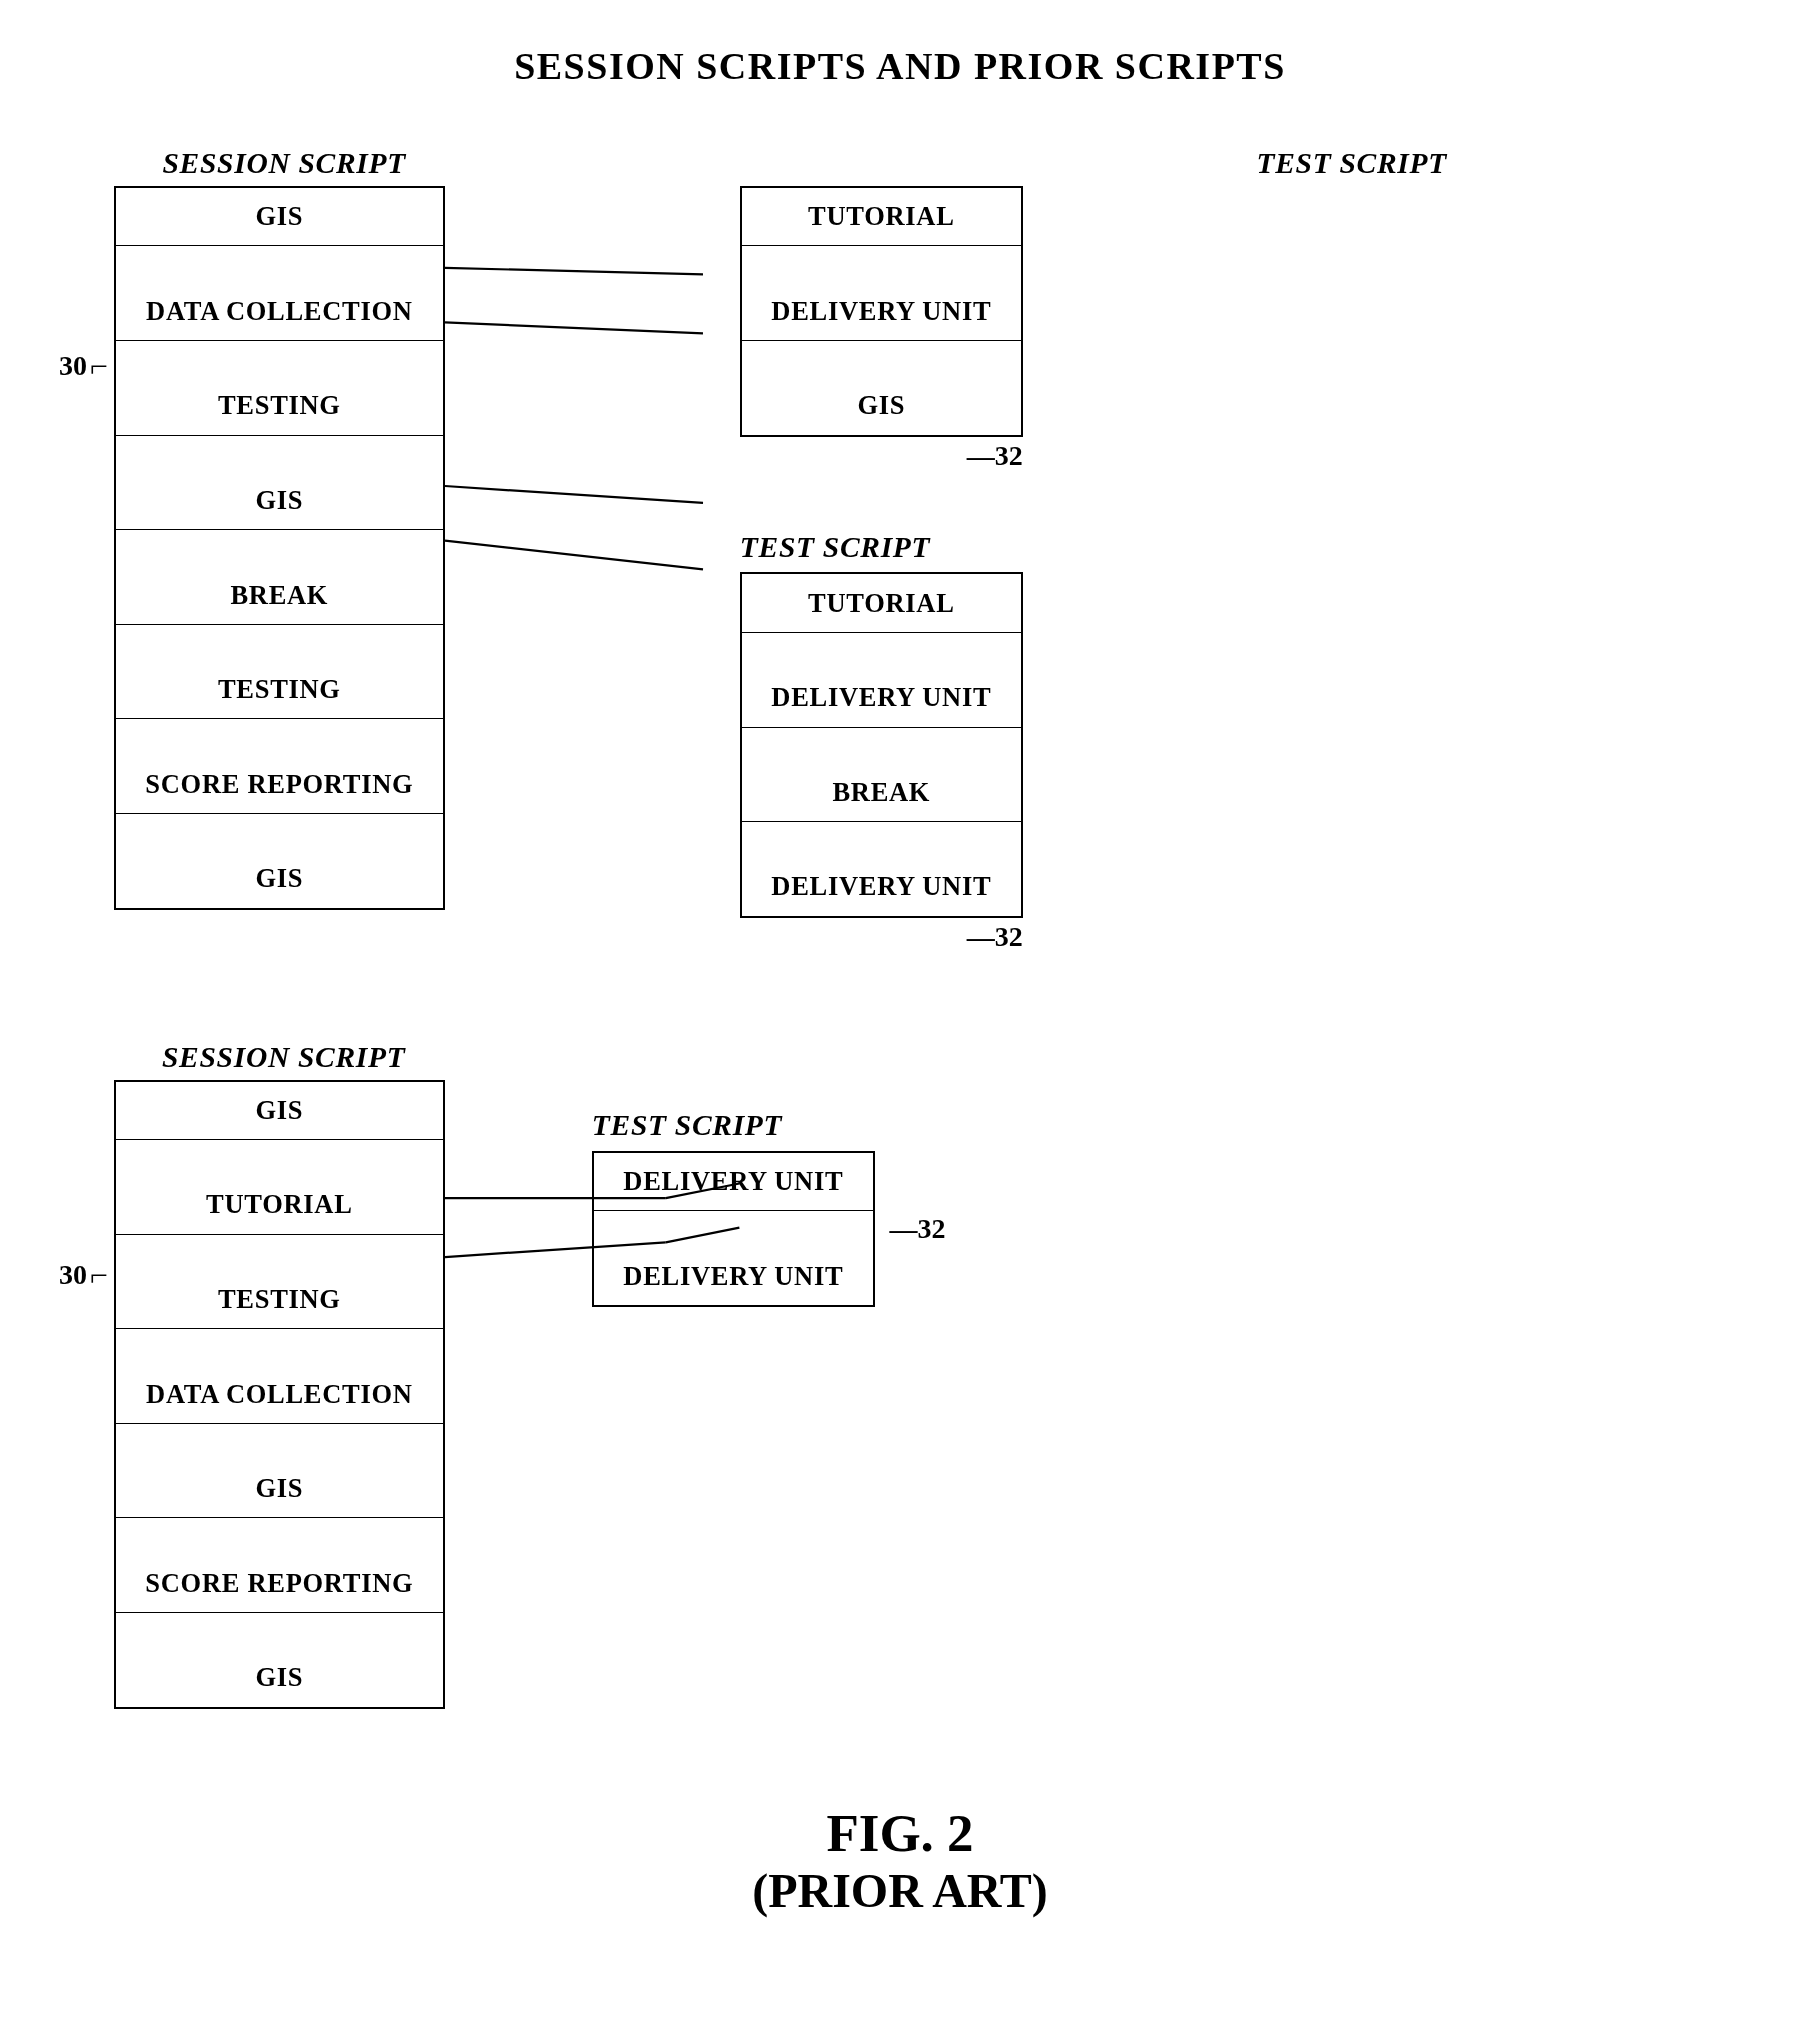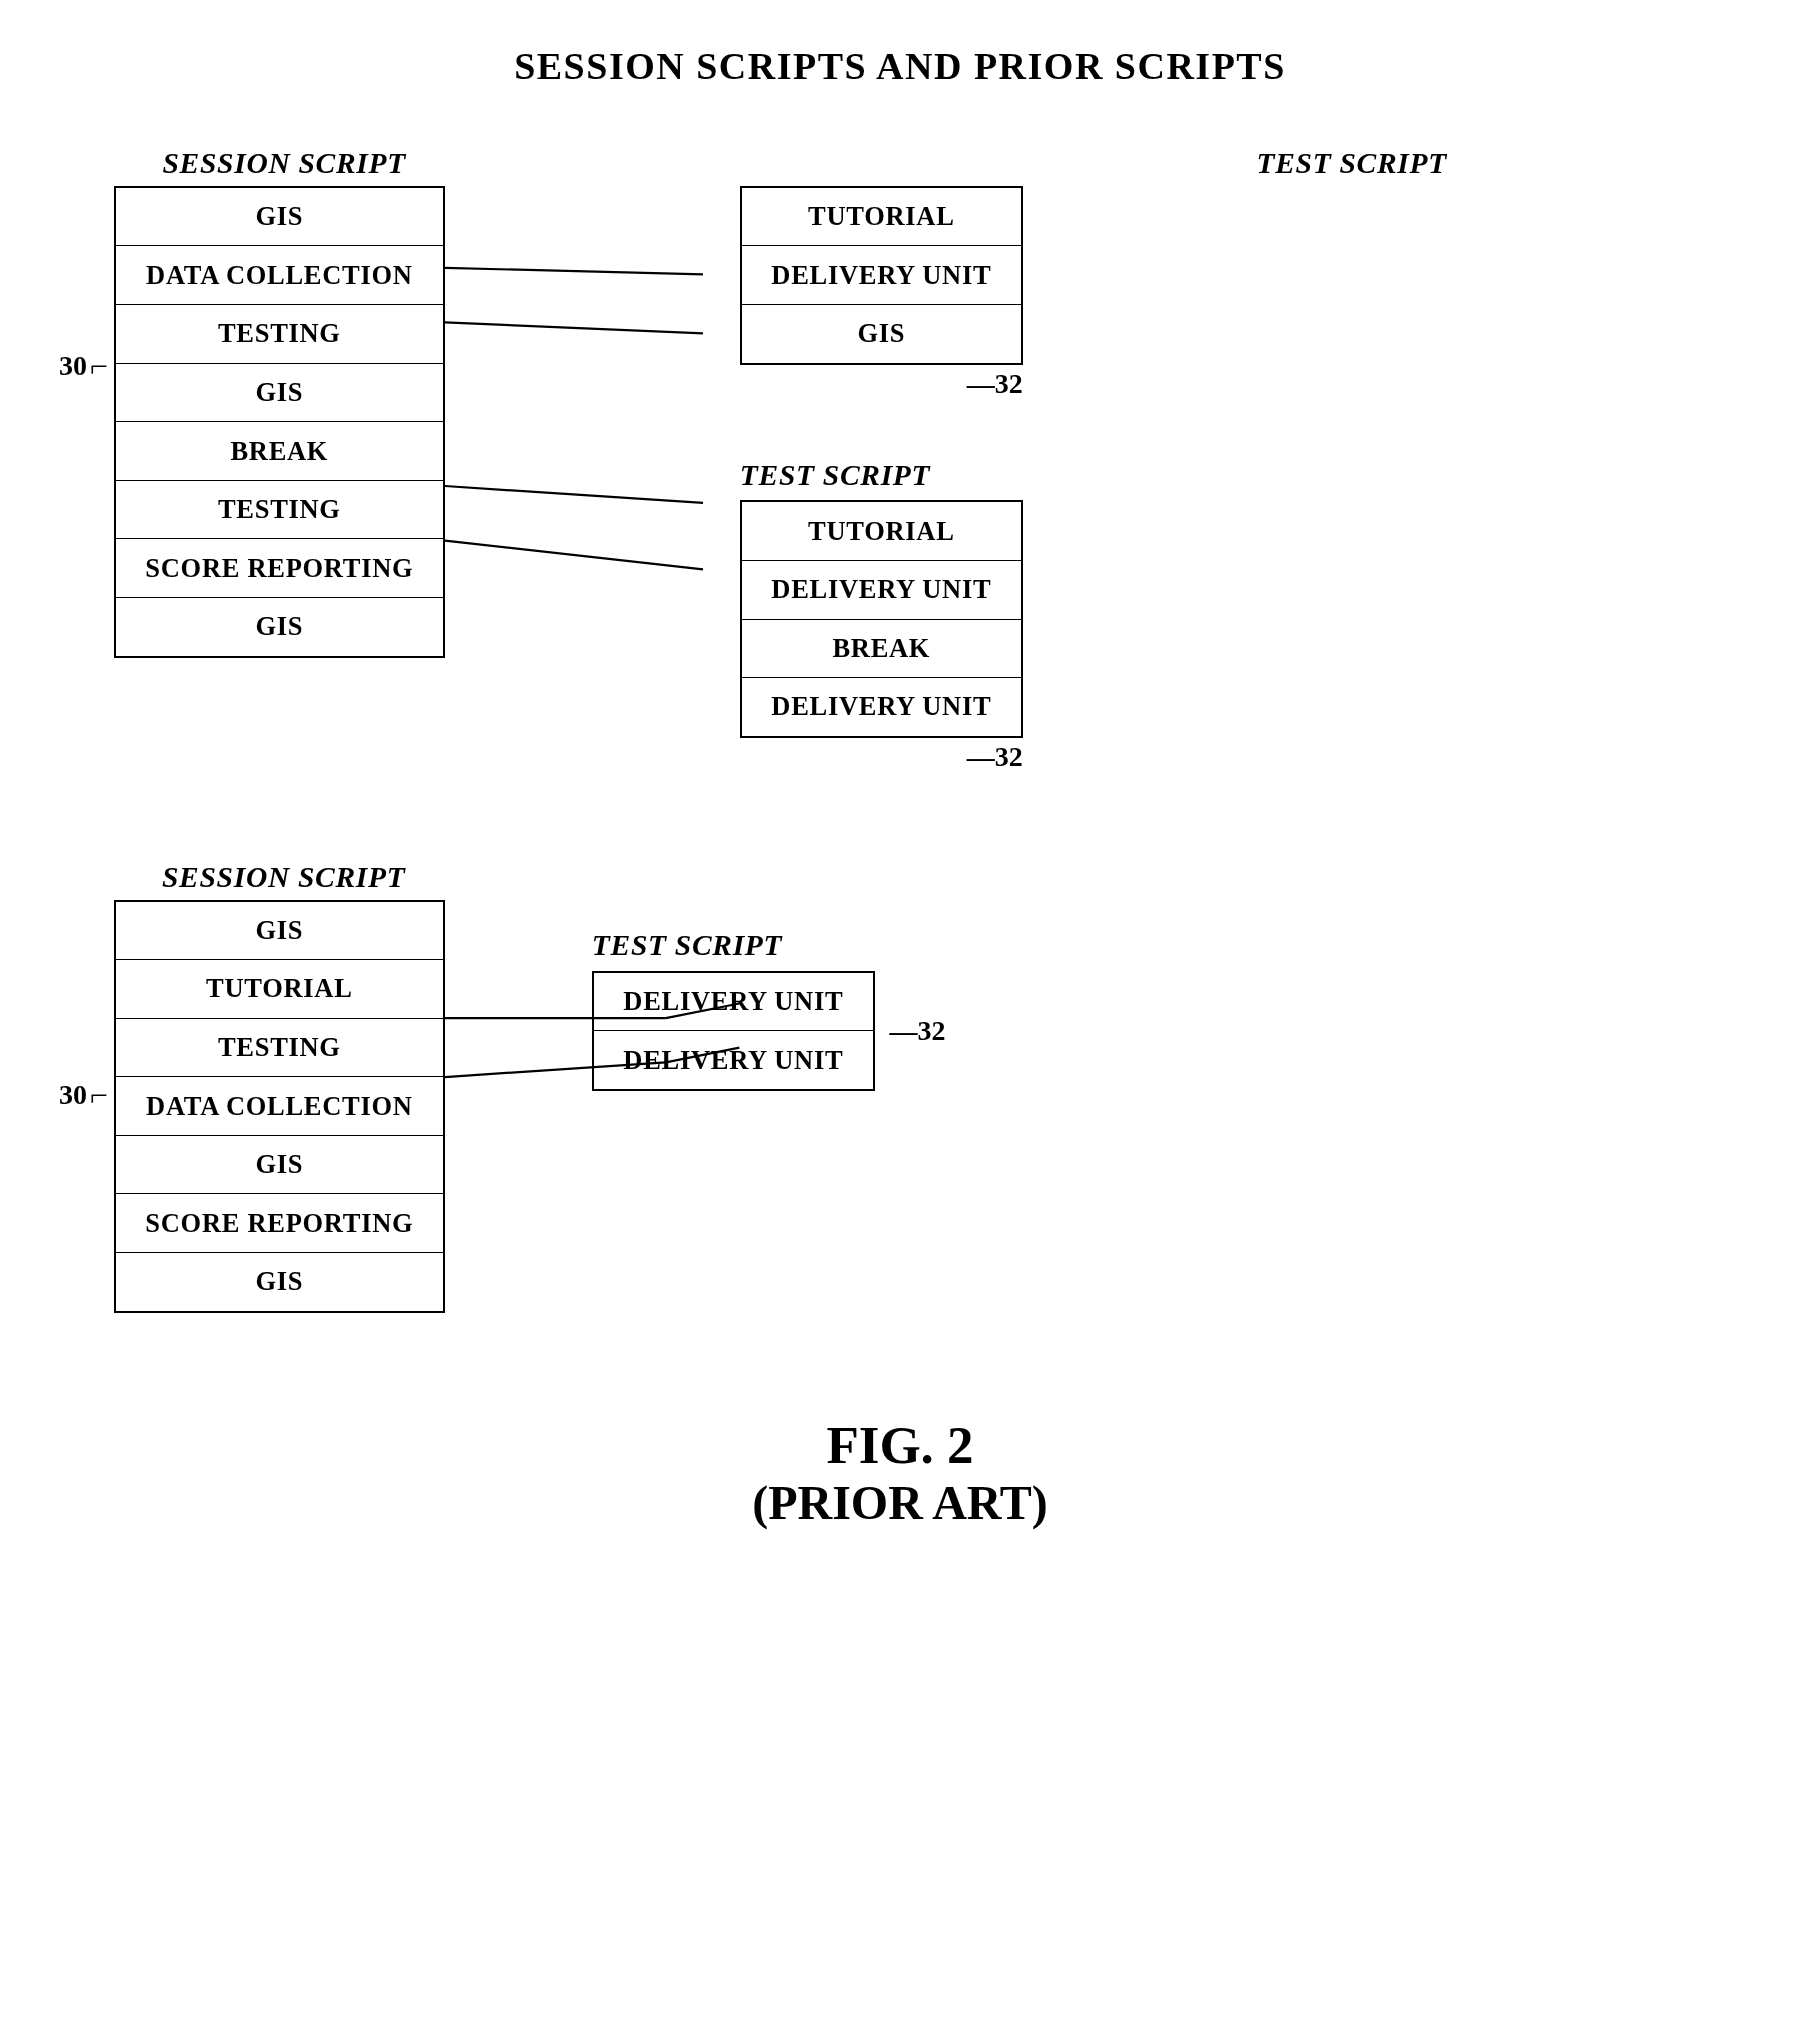--- a/index.html
+++ b/index.html
@@ -27,20 +27,21 @@
       font-weight: bold;
       margin-bottom: 14.7px;
       letter-spacing: 0.7px;
       font-style: italic;
     }
 
     .box-container {
       display: flex;
       flex-direction: column;
       border: 2.2px solid #000;
+      gap: 36px;
     }
 
     .box-cell {
       border-bottom: 1.5px solid #000;
       padding: 13.3px 29.5px;
       font-size: 26.5px;
       font-weight: bold;
       text-align: center;
       letter-spacing: 0.7px;
       min-width: 280px;
@@ -198,17 +199,17 @@
           <div class="test-box-cell">DELIVERY UNIT</div>
           <div class="test-box-cell">DELIVERY UNIT</div>
         </div>
         <span class="ref-number" style="margin-left:14.7px;">—<span>32</span></span>
       </div>
     </div>
 
   </div>
 </div>
 
-<div class="fig-caption" style="margin-top:28px;text-align:center;">
+<div class="fig-caption" style="margin-top:20px;text-align:center;">
   <div class="fig-number">FIG. 2</div>
   <div class="fig-sub">(PRIOR ART)</div>
 </div>
 
 
 </body></html>

